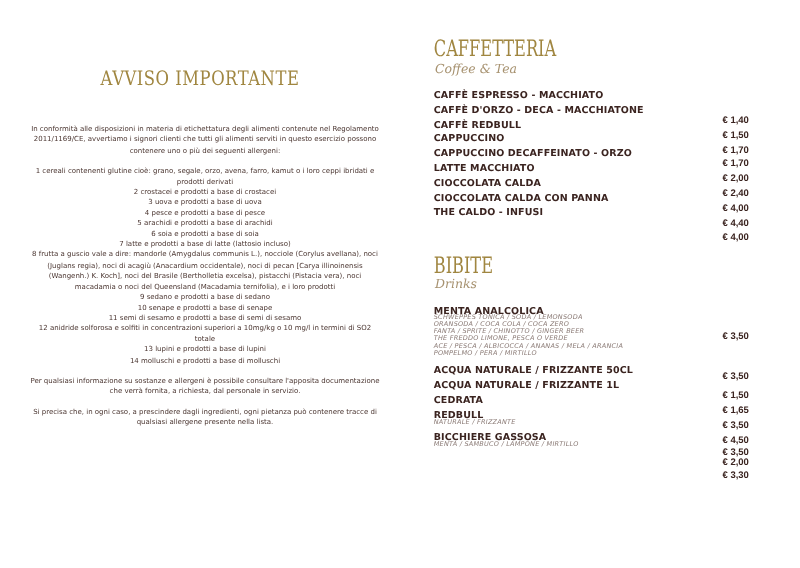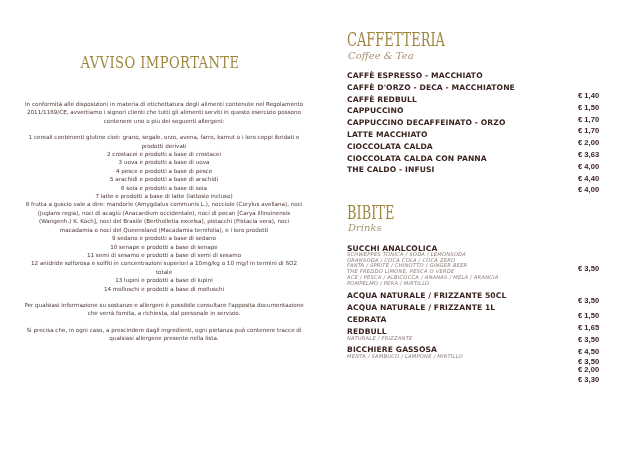--- a/index.html
+++ b/index.html
@@ -126,42 +126,42 @@
   <div class="item">
       <div class="item-name">CAPPUCCINO</div>
       <div class="item-price">€ 1,70</div>
     </div>
   <div class="item">
       <div class="item-name">CAPPUCCINO DECAFFEINATO - ORZO</div>
       <div class="item-price">€ 2,00</div>
     </div>
   <div class="item">
       <div class="item-name">LATTE MACCHIATO</div>
-      <div class="item-price">€ 3,63</div>
+      <div class="item-price">€ 2,40</div>
     </div>
   <div class="item">
       <div class="item-name">CIOCCOLATA CALDA</div>
       <div class="item-price">€ 4,00</div>
     </div>
   <div class="item">
       <div class="item-name">CIOCCOLATA CALDA CON PANNA</div>
       <div class="item-price">€ 4,40</div>
     </div>
   <div class="item">
       <div class="item-name">THE CALDO - INFUSI</div>
       <div class="item-price">€ 4,00</div>
     </div>
 </div>
 
 <div class="section-title" style="top:204px;">BIBITE</div>
 <div class="section-sub" style="top:223px;">Drinks</div>
 
 <div class="items bibite" style="top:243px;">
   <div class="item">
-    <div class="item-name">SUCCHI ANALCOLICA</div>
+    <div class="item-name">MENTA ANALCOLICA</div>
     <div class="item-price">€ 3,50</div>
     <div class="item-desc">
       <div>SCHWEPPES TONICA / SODA / LEMONSODA</div>
       <div>ORANSODA / COCA COLA / COCA ZERO</div>
       <div>FANTA / SPRITE / CHINOTTO / GINGER BEER</div>
       <div>THE FREDDO LIMONE, PESCA O VERDE</div>
     </div>
   </div>
   <div class="item">
     <div class="item-price">€ 3,50</div>

